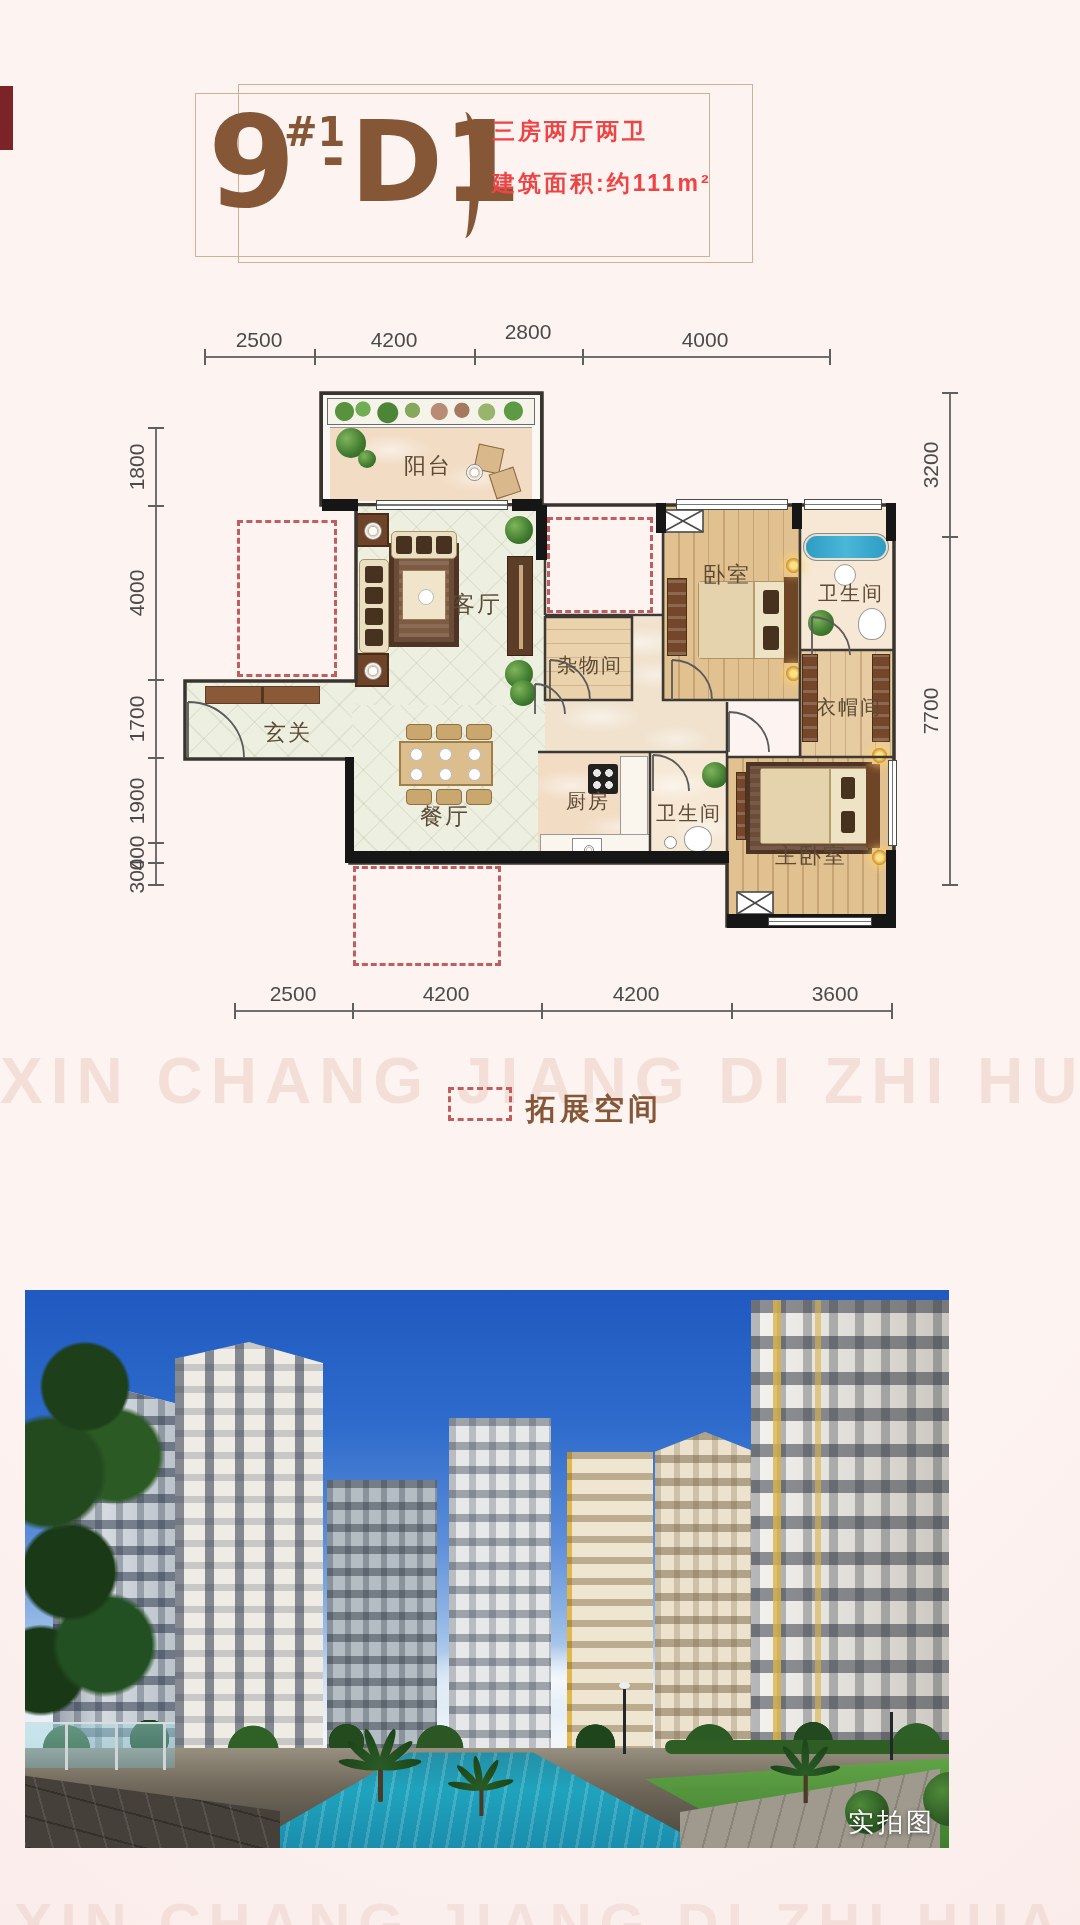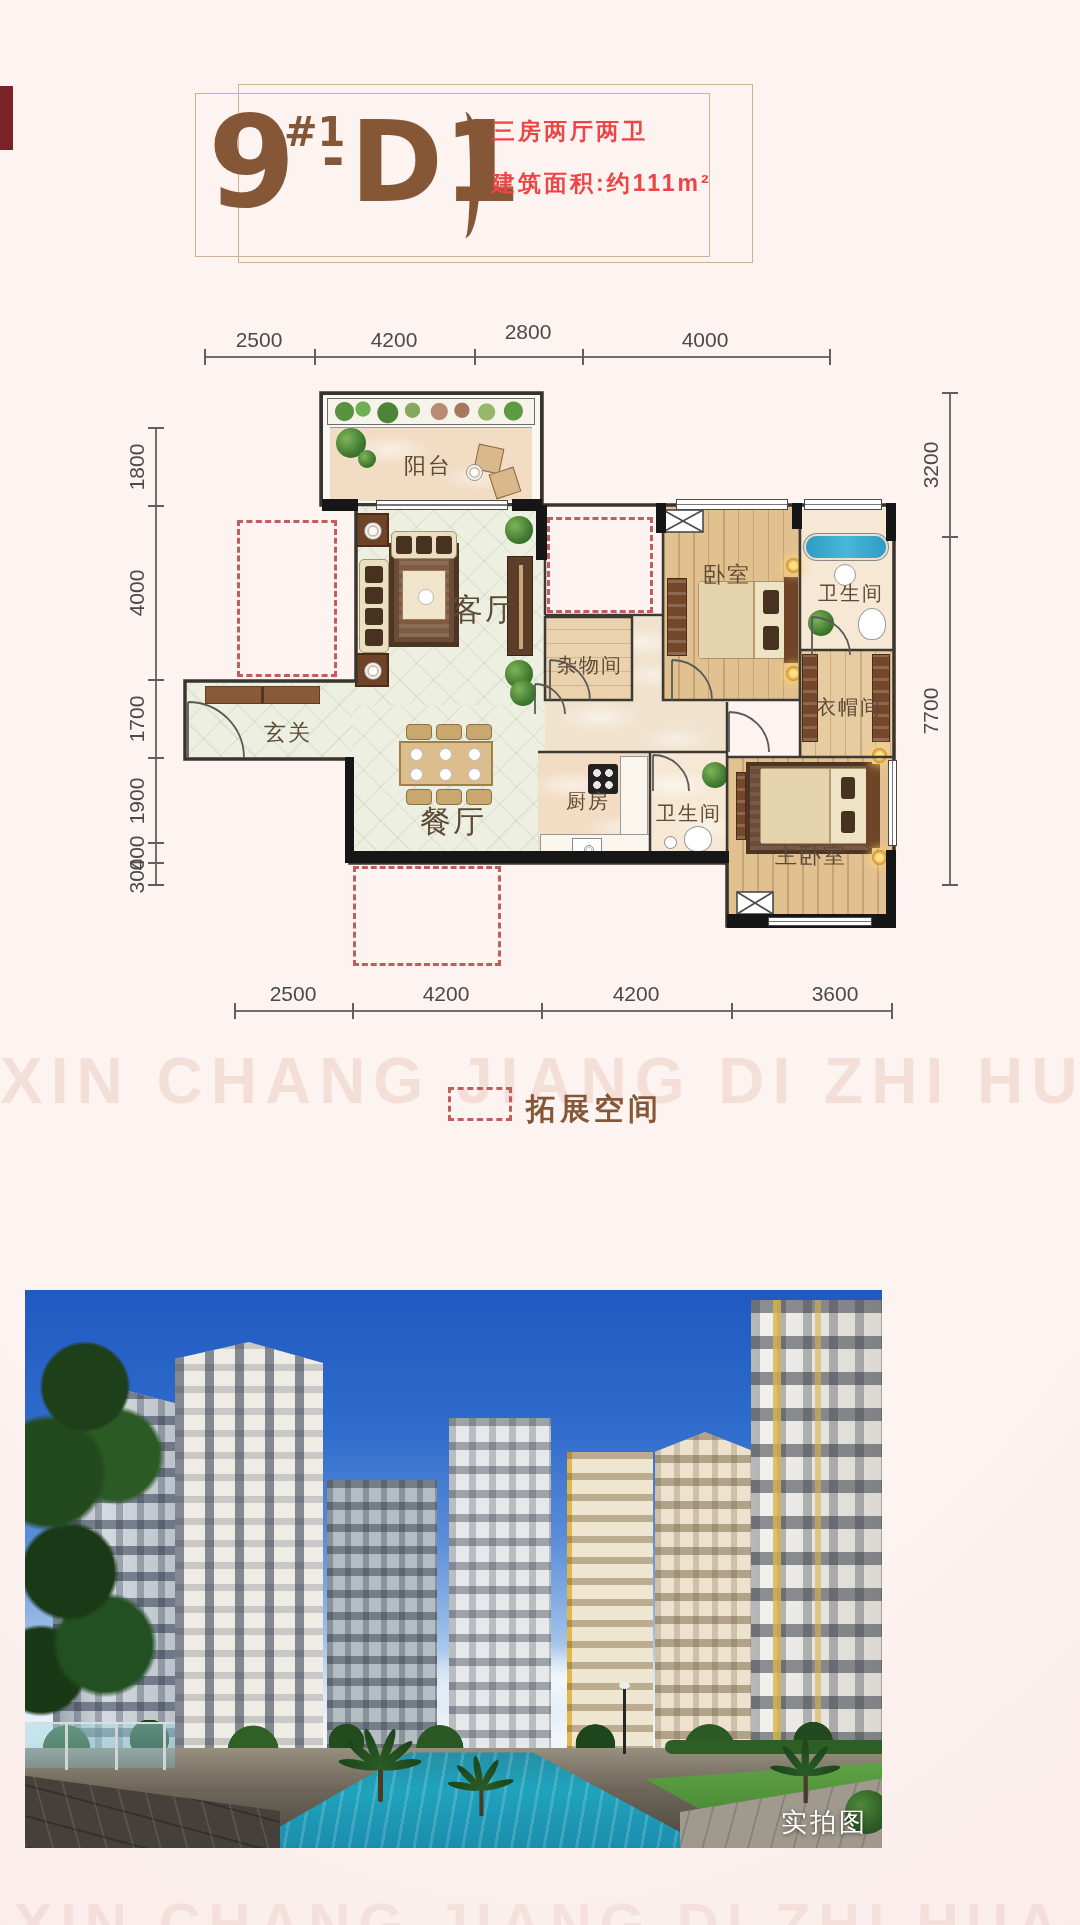--- a/index.html
+++ b/index.html
@@ -27,21 +27,21 @@
     radial-gradient(ellipse 60px 22px at 30% 30%, rgba(255,255,255,0.55), transparent 70%),
     radial-gradient(ellipse 50px 20px at 72% 68%, rgba(255,255,255,0.45), transparent 70%);}
   .wood{background-color:#e2c191;background-image:
     repeating-linear-gradient(90deg, rgba(120,75,30,0.25) 0 1.5px, transparent 1.5px 15px);}
   .woodv{background-color:#ead2ad;background-image:
     repeating-linear-gradient(0deg, rgba(120,75,30,0.22) 0 1.5px, transparent 1.5px 14px);}
   .wallb{background:#161616;}
   .win{background:linear-gradient(180deg,#fff 42%,#777 42%,#777 58%,#fff 58%);border:1px solid #4a4a4a;}
   .winv{background:linear-gradient(90deg,#fff 42%,#777 42%,#777 58%,#fff 58%);border:1px solid #4a4a4a;}
   .dashedbox{border:3px dashed #c25d5d;}
-  .rlabel{color:#5c4a35;font-size:31px;letter-spacing:2px;white-space:nowrap;}
+  .rlabel{color:#5c4a35;font-size:23px;letter-spacing:2px;white-space:nowrap;}
   .rlabel-sm{font-size:20px;}
   .plant{border-radius:50%;background:radial-gradient(circle at 35% 35%, #7fb45a, #3f7a2f 60%, #2c5a20);}
   .brownbox{background:#74472b;border:1px solid #4e2d15;background-image:repeating-linear-gradient(0deg, rgba(255,255,255,0.18) 0 3px, transparent 3px 12px);}
   .cushion{position:absolute;background:#46321f;border-radius:3px;}
   .dot{position:absolute;border-radius:50%;background:radial-gradient(circle,#fff 35%,#cbb49a 40%,#fff 65%);border:1px solid #8a8a8a;}
   .lamp{border-radius:50%;background:radial-gradient(circle,#ffe084 30%,#d9a33c 60%,#7a5a20);box-shadow:0 0 10px 3px rgba(255,210,110,0.8);}
   .chair{background:#c9a76f;border:1px solid #91703f;border-radius:4px;}
   .plate{position:absolute;border-radius:50%;background:#fff;border:1px solid #bbb;}
   
   .wmark{width:100%;text-align:center;font-weight:700;letter-spacing:8px;white-space:nowrap;
@@ -301,21 +301,21 @@
   <span class="a rlabel rlabel-sm" style="left:816px;top:694px;">衣帽间</span>
   <span class="a rlabel" style="left:775px;top:841px;font-size:22px;">主卧室</span>
 </div>
 
 <div class="a wmark" style="left:0;top:1044px;">XIN CHANG JIANG DI ZHI HUA</div>
 <div>
   <div class="a dashedbox" style="left:448px;top:1087px;width:64px;height:34px;"></div>
   <span class="a legendtext" style="left:526px;top:1089px;">拓展空间</span>
 </div>
 
-<div class="a photo" style="left:25px;top:1290px;width:857px;height:558px;">
+<div class="a photo" style="left:25px;top:1290px;width:924px;height:558px;">
   <div class="a" style="left:0;top:330px;width:1037px;height:120px;background:
     radial-gradient(ellipse 180px 40px at 15% 60%, rgba(255,255,255,0.9), transparent 70%),
     radial-gradient(ellipse 220px 50px at 50% 50%, rgba(255,255,255,0.85), transparent 70%),
     radial-gradient(ellipse 200px 45px at 85% 55%, rgba(255,255,255,0.92), transparent 70%);"></div>
 
   <div class="bldg" style="left:302px;top:190px;width:110px;height:285px;background-color:#b4bcc4;background-image:repeating-linear-gradient(180deg, rgba(40,48,60,0.45) 0 8px, transparent 8px 22px),repeating-linear-gradient(90deg, rgba(40,48,60,0.3) 0 6px, transparent 6px 18px);"></div>
   <div class="bldg" style="left:702px;top:258px;width:58px;height:215px;background-color:#e0d5bd;background-image:repeating-linear-gradient(180deg, rgba(80,70,50,0.35) 0 6px, transparent 6px 16px);"></div>
   <div class="bldg" style="left:28px;top:100px;width:128px;height:370px;clip-path:polygon(0 3%,55% 0,100% 4%,100% 100%,0 100%);background-color:#c3cad1;background-image:repeating-linear-gradient(180deg, rgba(35,45,65,0.5) 0 9px, transparent 9px 26px),repeating-linear-gradient(90deg, rgba(35,45,65,0.3) 0 7px, transparent 7px 21px),linear-gradient(90deg,#9aa3ae,#d4dae0 40%,#b9c1c9);"></div>
   <div class="bldg" style="left:150px;top:52px;width:148px;height:420px;clip-path:polygon(0 4%,50% 0,100% 5%,100% 100%,0 100%);background-color:#efece5;background-image:repeating-linear-gradient(90deg, rgba(45,55,75,0.55) 0 9px, transparent 9px 30px),repeating-linear-gradient(180deg, rgba(45,55,75,0.2) 0 7px, transparent 7px 22px);"></div>
   <div class="bldg" style="left:424px;top:128px;width:102px;height:345px;background-color:#e6e8e9;background-image:repeating-linear-gradient(180deg, rgba(50,60,75,0.4) 0 8px, transparent 8px 24px),repeating-linear-gradient(90deg, rgba(50,60,75,0.25) 0 7px, transparent 7px 20px);"></div>

